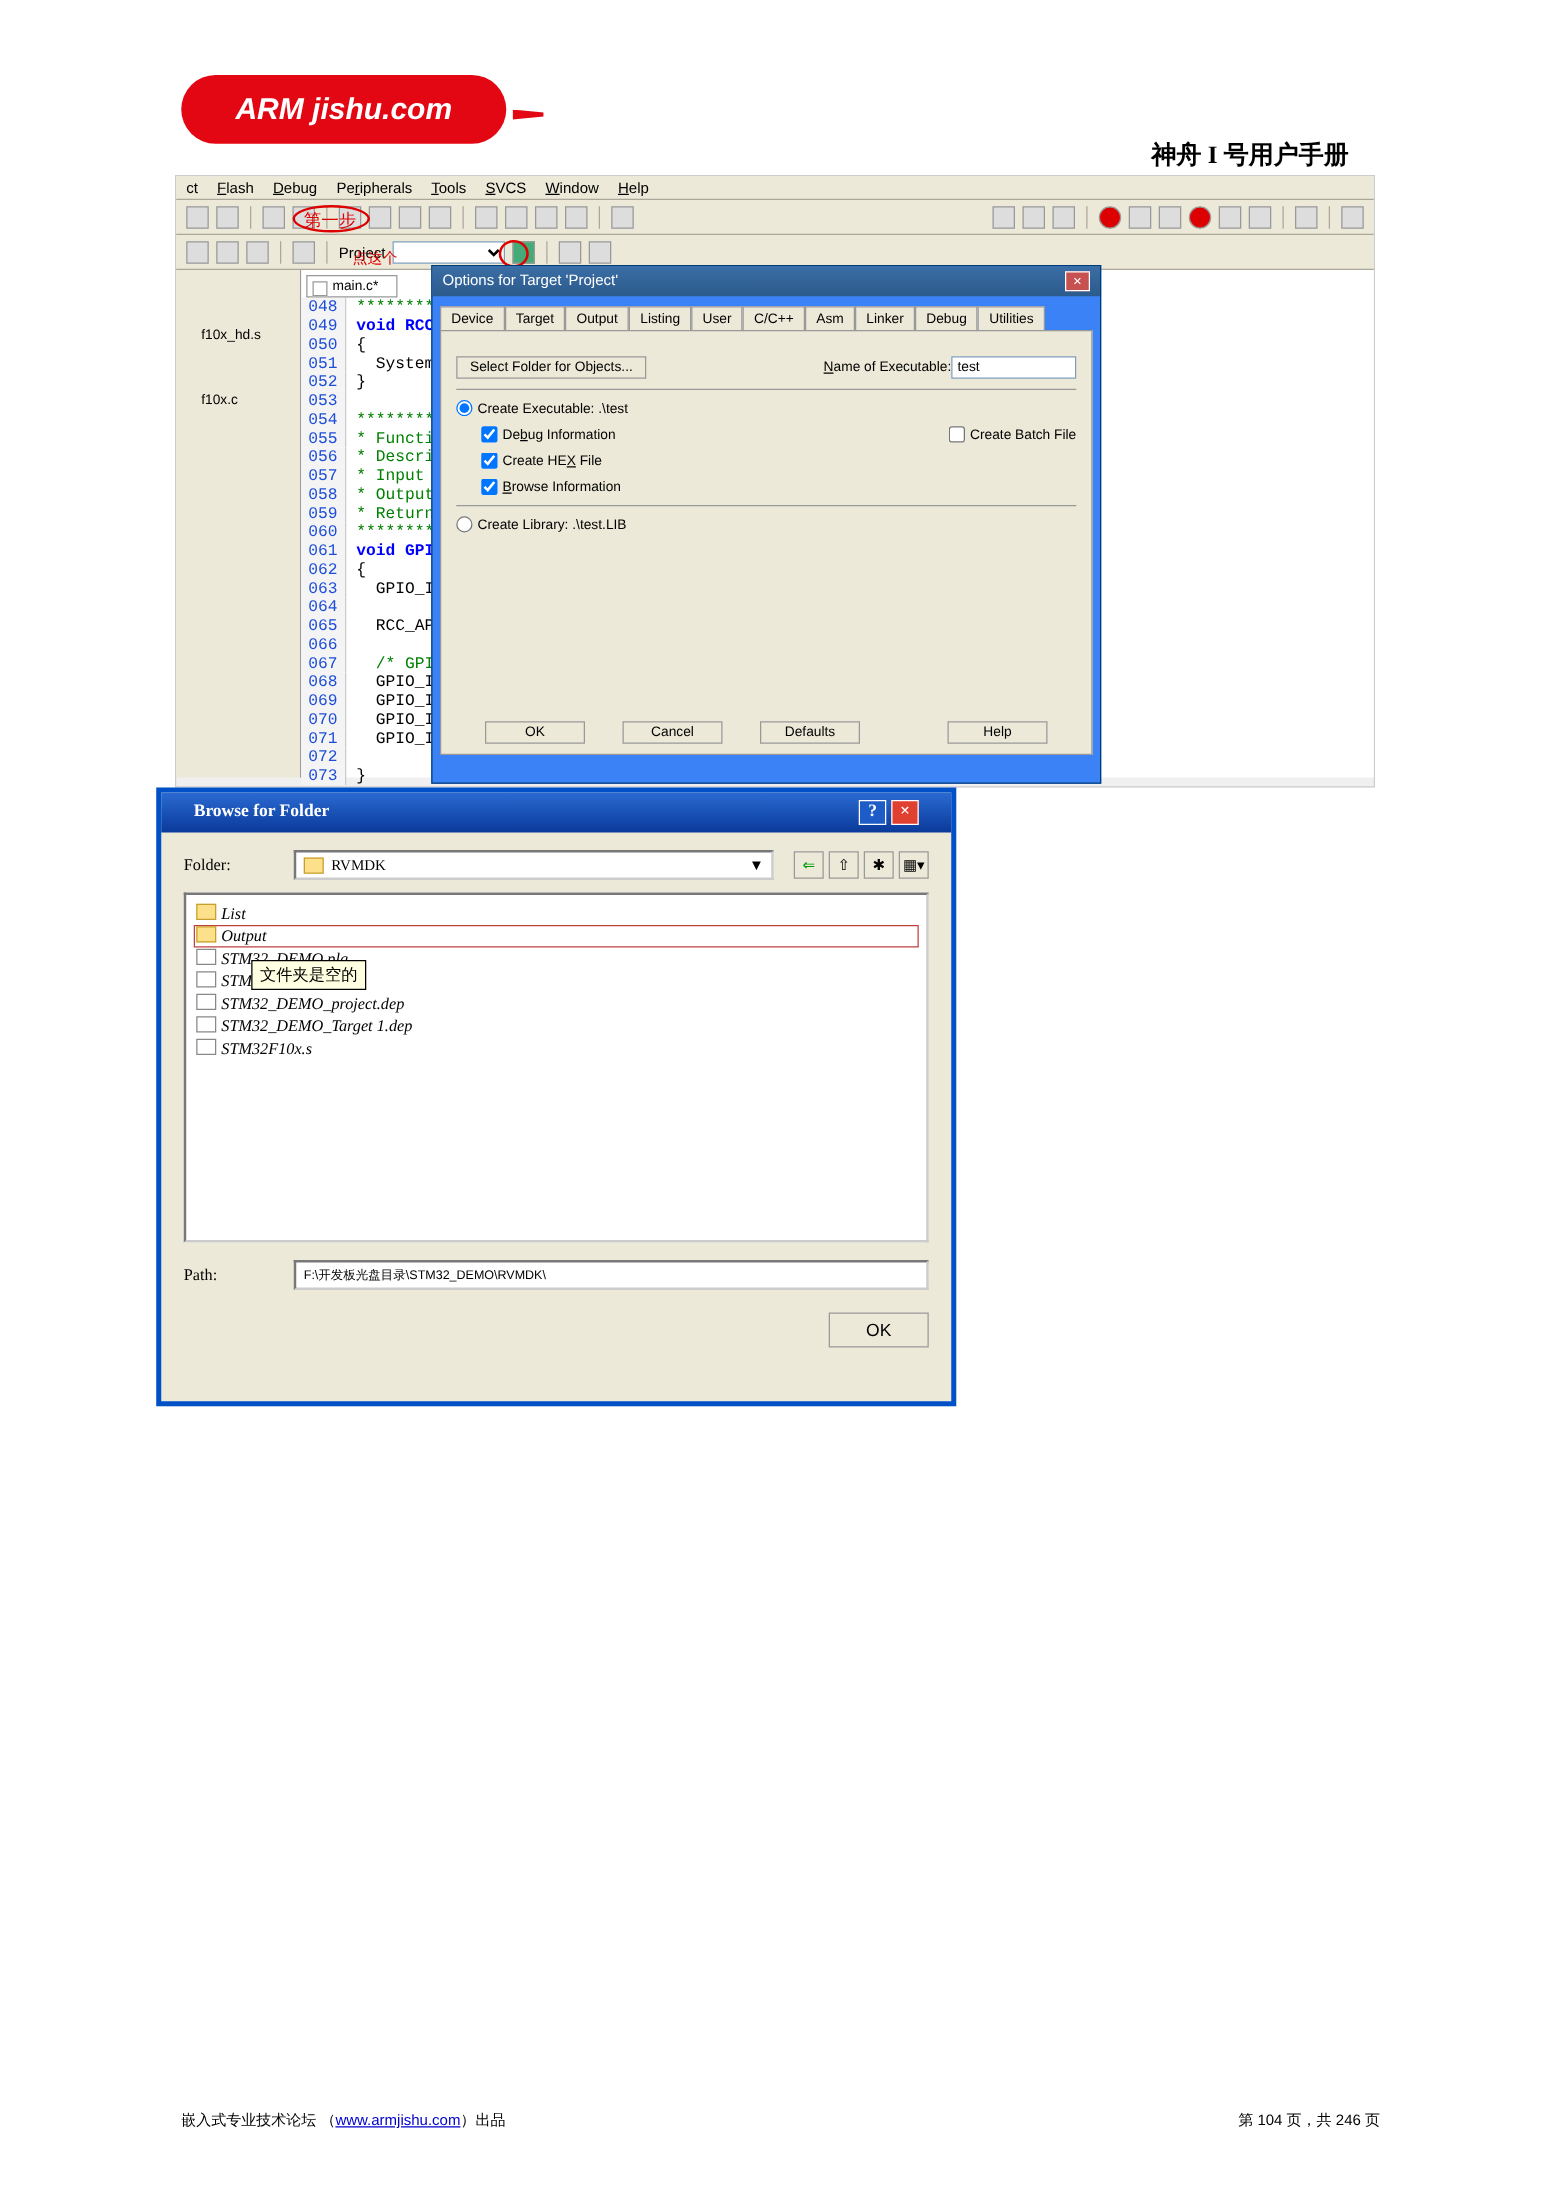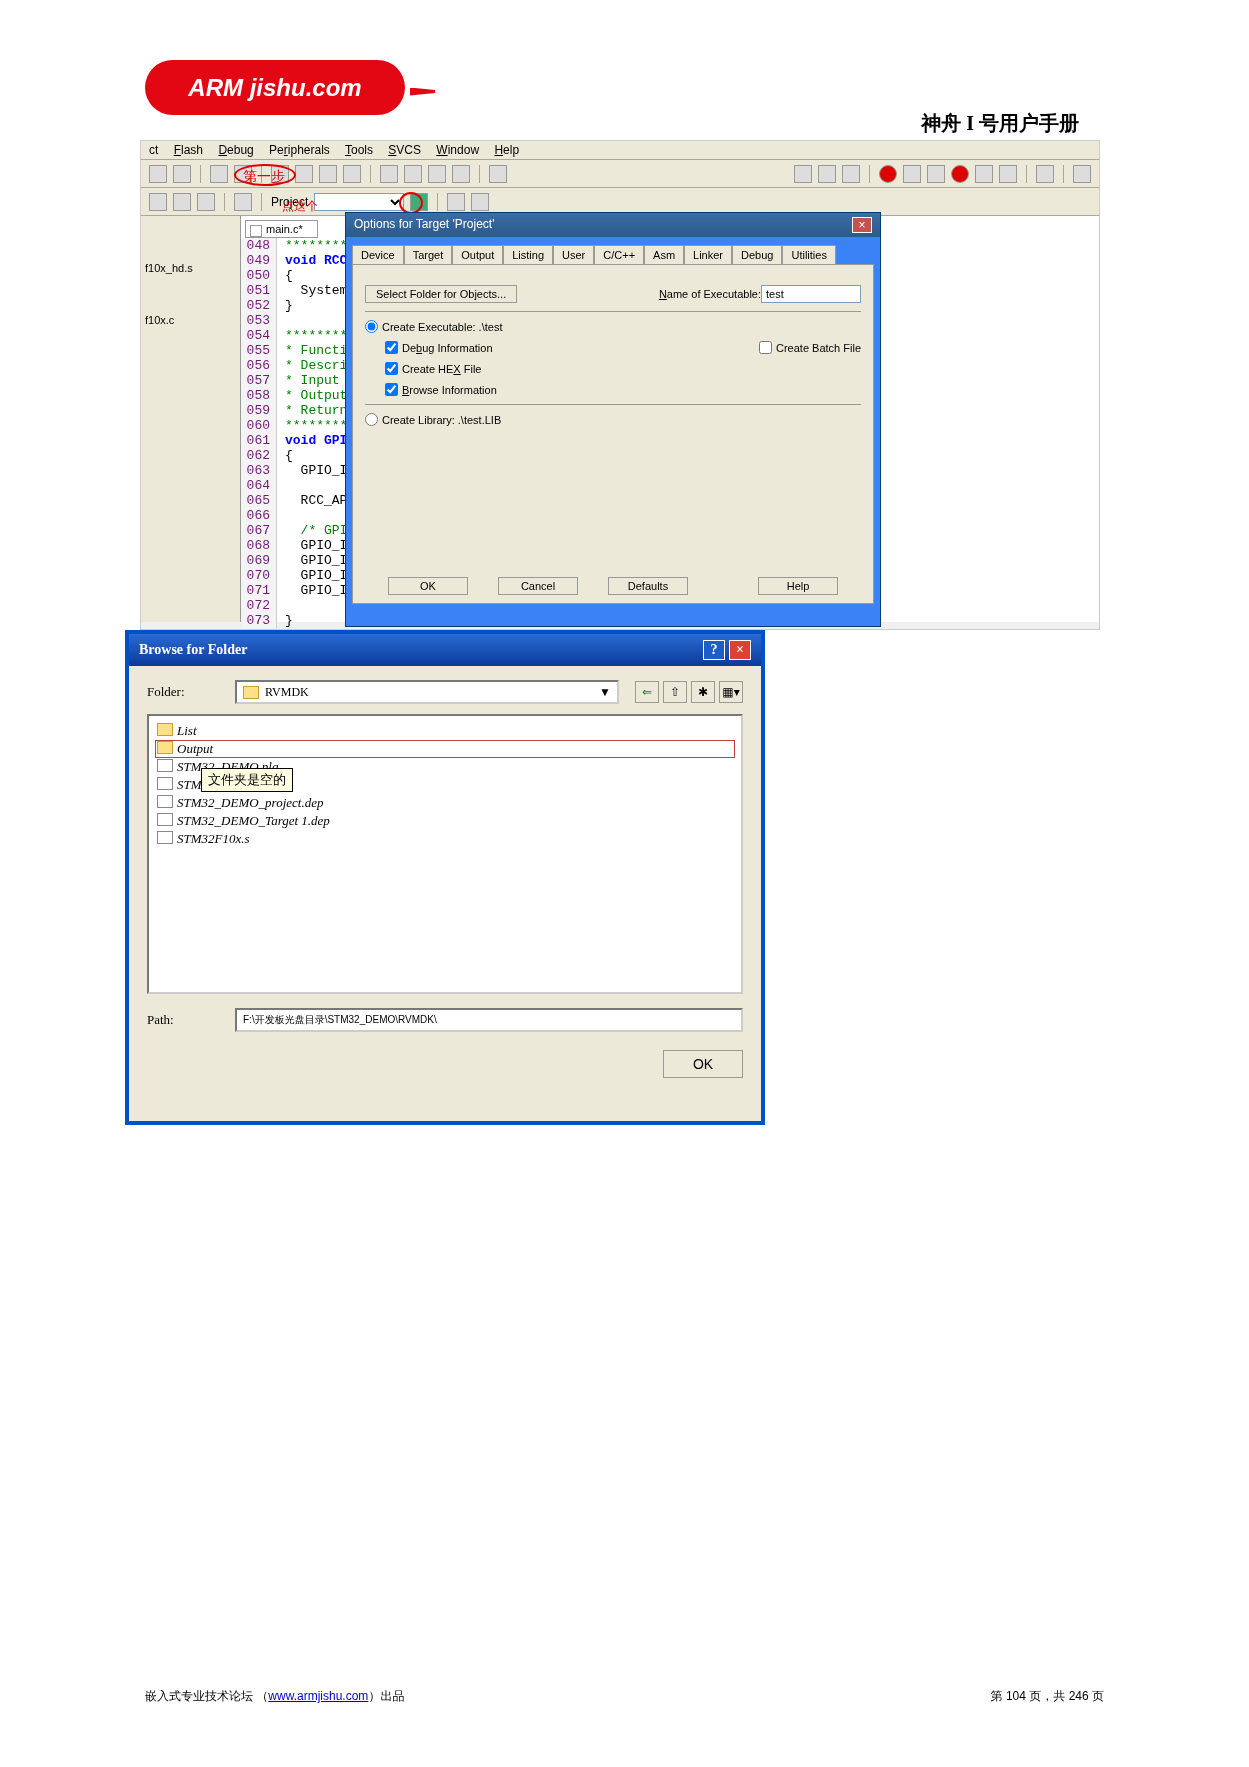--- a/index.html
+++ b/index.html
@@ -12,45 +12,45 @@
   .menubar { background: #ece9d8; border-bottom: 1px solid #aca899; padding: 2px 8px; font-size: 12px; }
   .menubar span { margin-right: 12px; cursor: default; }
   .menubar span u { text-decoration: underline; }
   .toolbar1, .toolbar2 { background: #ece9d8; border-bottom: 1px solid #aca899; padding: 4px 8px; display: flex; align-items: center; gap: 6px; height: 28px; }
   .tb-btn { width: 18px; height: 18px; background: #ddd; border: 1px solid #999; display: inline-block; }
   .tb-sep { width: 1px; height: 18px; background: #aca899; margin: 0 3px; }
   .annot-red { color: #d00; font-family: "SimSun"; font-size: 14px; position: absolute; }
   .circle { border: 2px solid #d00; border-radius: 50%; position: absolute; pointer-events: none; }
   .ide-body { display: flex; height: calc(100% - 82px); }
   .left-panel { width: 100px; background: #ece9d8; border-right: 1px solid #999; padding: 6px 4px; font-size: 11px; position: relative; }
-  .left-panel .file { margin-top: 40px; margin-bottom: 35px; }
+  .left-panel .file { margin-top: 40px; margin-bottom: 35px; margin-left: 16px; }
   .code-panel { flex: 1; background: #fff; position: relative; }
   .code-tab { background: #fff; border: 1px solid #999; padding: 2px 14px 2px 20px; display: inline-block; font-size: 11px; position: relative; margin: 4px 0 0 4px; }
   .code-tab::before { content: ""; position: absolute; left: 4px; top: 4px; width: 10px; height: 10px; background: #fff; border: 1px solid #999; }
   .code-lines { font-family: "Courier New", monospace; font-size: 13px; }
   .code-lines .line { display: flex; }
-  .code-lines .ln { width: 36px; text-align: right; color: #701a75; background: #f4f4f4; border-right: 1px solid #ccc; padding-right: 6px; }
+  .code-lines .ln { width: 36px; text-align: right; color: #1d4ed8; background: #f4f4f4; border-right: 1px solid #ccc; padding-right: 6px; }
   .code-lines .tx { padding-left: 8px; white-space: pre; }
   .kw { color: #0000ff; font-weight: bold; }
   .cm { color: #008000; }
   .dialog { position: absolute; top: 212px; left: 345px; width: 536px; height: 415px; background: #3b82f6; border: 1px solid #003c74; z-index: 5; font-size: 11px; }
   .dialog-title { background: linear-gradient(#3a6ea5, #2c5a8c); color: #fff; padding: 4px 8px; font-size: 12px; display: flex; justify-content: space-between; }
   .close-x { width: 20px; height: 16px; background: #c75050; color:#fff; text-align:center; border:1px solid #fff; line-height:14px; }
   .tabs { padding: 8px 6px 0 6px; display: flex; gap: 0; }
   .tab { padding: 3px 8px; background: #ece9d8; border: 1px solid #999; border-bottom: none; font-size: 11px; position: relative; }
   .tab.active { background: #ece9d8; z-index: 2; }
   .dialog-body { border: 1px solid #999; margin: 0 6px 6px 6px; padding: 12px; height: 340px; position: relative; background:#ece9d8; }
   .dlg-btn { background: #ece9d8; border: 1px solid #999; padding: 2px 10px; font-size: 11px; }
   .dlg-row { margin: 8px 0; display: flex; align-items: center; gap: 0; }
   .dlg-input { border: 1px solid #7f9db9; background: #fff; padding: 1px 4px; font-size: 11px; height: 18px; }
   .chk, .rad { margin-right: 4px; }
   .dlg-footer { position: absolute; bottom: 8px; left: 0; right: 0; display: flex; justify-content: center; gap: 30px; }
   .dlg-footer .dlg-btn { width: 80px; }
   .browse-dlg { position: absolute; top: 630px; left: 125px; width: 640px; height: 495px; border: 4px solid #0050c8; background: #ece9d8; font-family: "SimSun", Tahoma; }
-  .browse-title { background: linear-gradient(#2a6ad2, #0a3a9a); color: #fff; padding: 6px 10px; font-size: 14px; font-weight: bold; display: flex; justify-content: space-between; align-items: center; }
+  .browse-title { background: linear-gradient(#2a6ad2, #0a3a9a); color: #fff; padding: 6px 26px; font-size: 14px; font-weight: bold; display: flex; justify-content: space-between; align-items: center; }
   .browse-title .wbtns { display: flex; gap: 4px; }
   .wbtn { width: 22px; height: 20px; background: #1e5dc7; border: 1px solid #fff; color:#fff; text-align:center; line-height:18px; font-weight:bold; }
   .wbtn.close { background: #e04030; }
   .browse-body { padding: 14px 18px; }
   .browse-row { display: flex; align-items: center; margin-bottom: 10px; gap: 8px; justify-content: flex-end; }
   .browse-row label { width: 80px; font-size: 13px; }
   .combo { flex: 1; border: 2px inset #ccc; background: #fff; padding: 2px 6px; display: flex; align-items: center; height: 24px; }
   .folder-ic { width: 16px; height: 13px; background: #fce08a; border: 1px solid #c8a030; margin-right: 6px; }
   .nav-btns { display: flex; gap: 4px; margin-left: 8px; }
   .nav-btn { width: 24px; height: 22px; border: 1px solid #999; background: #ece9d8; text-align:center; line-height:20px; }

